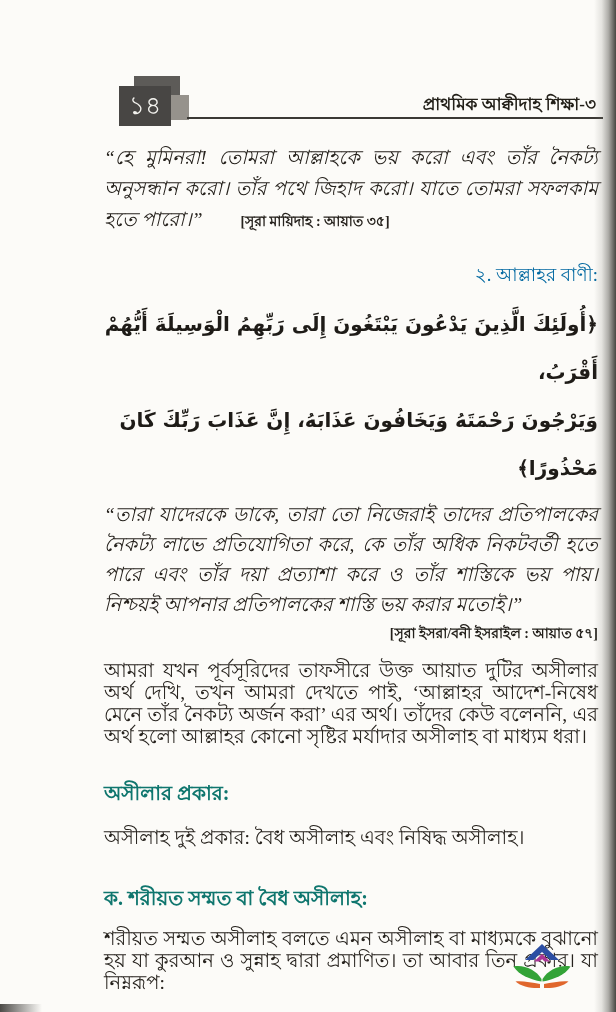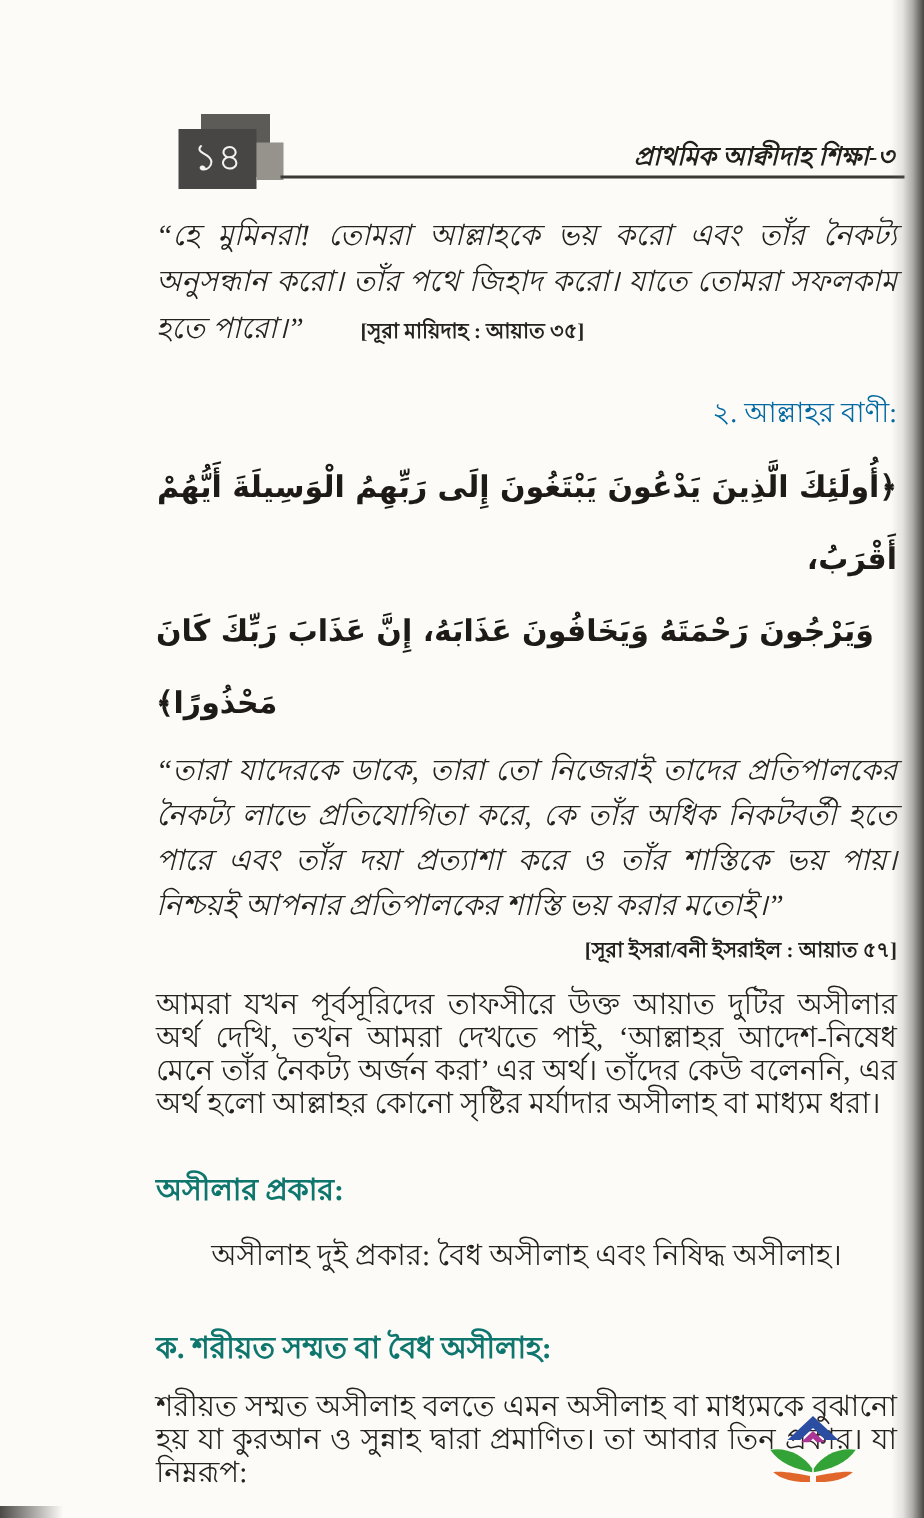--- a/index.html
+++ b/index.html
@@ -23,53 +23,53 @@
       rgba(40,39,34,0.85) 100%);
   }
   .scan-corner{
     position:absolute;left:0;bottom:0;width:42px;height:8px;
     background:linear-gradient(to right, rgba(45,43,40,0.85), rgba(45,43,40,0));
   }
   
   .pn-back{position:absolute;left:134px;top:76px;width:46px;height:42px;background:#5d5b58;}
   .pn-main{
     position:absolute;left:119px;top:86px;width:52px;height:40px;background:#484644;
-    color:#f4f3ef;font-size:25px;display:flex;align-items:center;justify-content:center;
+    color:#f4f3ef;font-size:25px;display:flex;align-items:flex-start;justify-content:center;
   }
   .pn-tab{position:absolute;left:171px;top:95px;width:18px;height:25px;background:#96928c;}
   .header-title{
-    position:absolute;right:20px;top:91px;font-size:17px;font-weight:bold;color:#232019;font-style:italic;
+    position:absolute;right:20px;top:91px;font-size:17px;font-weight:bold;color:#232019;
   }
   .header-rule{position:absolute;left:187px;right:13px;top:117px;height:2px;background:#3b3935;}
 
   .main{position:absolute;left:0;right:0;top:142px;padding:0 18px 0 104px;}
 
   .quote{
     font-style:italic;font-size:19.5px;line-height:31px;text-align:justify;
     margin:0;color:#26221d;
   }
   .ref-inline{font-style:normal;font-size:14px;font-weight:bold;white-space:nowrap;margin-left:33px;}
   .section-label{font-size:18.5px;margin:24px 0 0;color:#0369a1;text-align:right;}
   .arabic{
     direction:rtl;font-family:"DejaVu Sans",sans-serif;
     font-size:20px;font-weight:bold;line-height:48px;color:#1e1b17;margin:8px 0 0;
   }
   .ar-line1{text-align:right;}
-  .ar-line2{text-align:left;}
+  .ar-line2{text-align:right;}
   .quote2{margin-top:8px;line-height:30px;}
   .ref-line{
     text-align:right;font-size:14px;font-weight:bold;font-style:normal;
     margin:2px 0 0;color:#221f1a;
   }
   .body-para{
     font-size:19.5px;line-height:22px;text-align:justify;margin:14px 0 0;color:#26221d;
   }
   .heading{font-size:20px;font-weight:bold;margin:30px 0 0;color:#0f766e;}
   .heading2{}
-  .plain-line{font-size:19.5px;line-height:30px;margin:12px 0 0;color:#26221d;text-align:center;}
+  .plain-line{font-size:19.5px;line-height:30px;margin:12px 0 0;color:#26221d;}
   .valid-para{margin-top:12px;}
 
   .logo{position:absolute;left:512px;top:943px;width:60px;height:56px;}
 </style>
 </head>
 <body>
 
 <div class="page">
 
   <div class="pn-back"></div>

